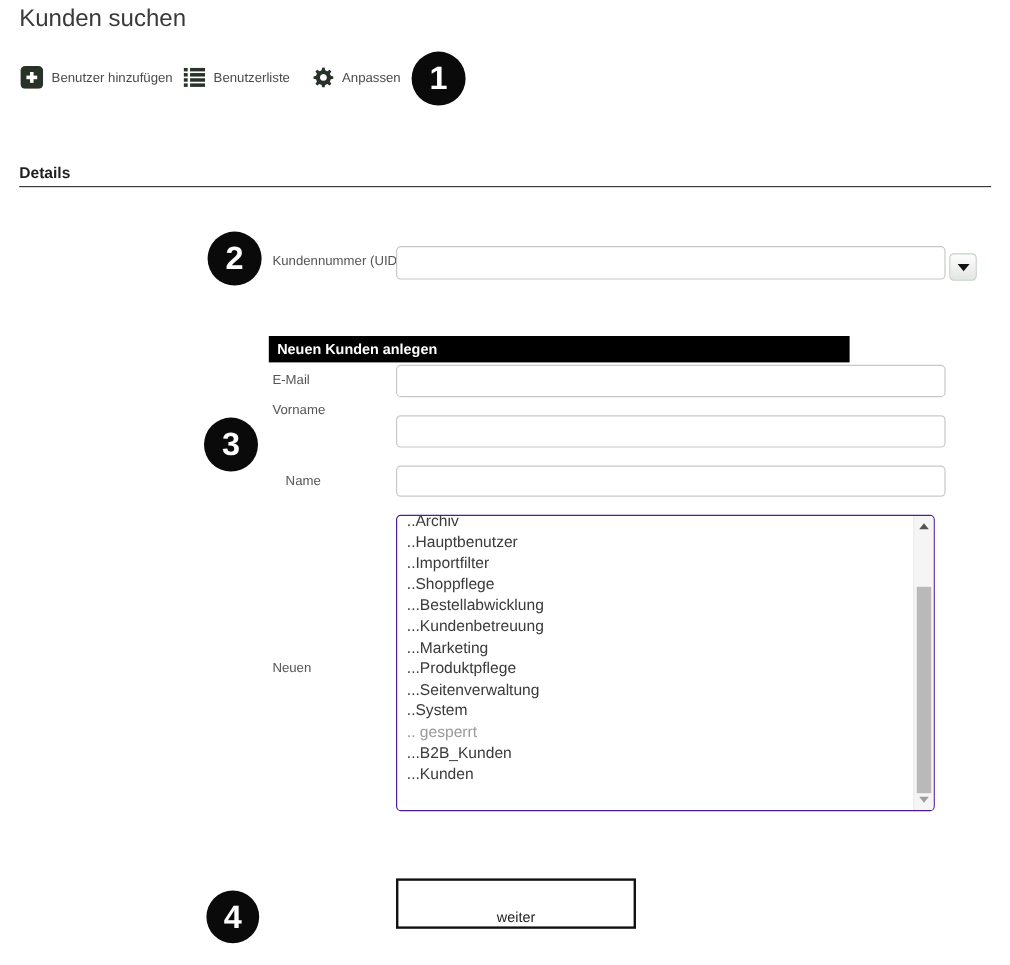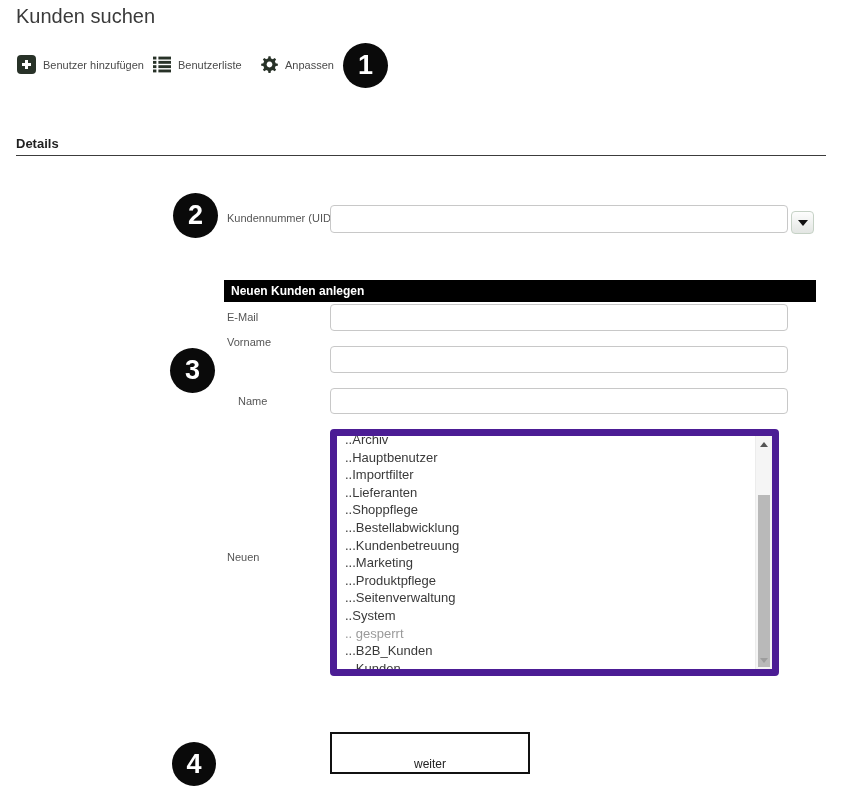--- a/index.html
+++ b/index.html
@@ -50,28 +50,28 @@
   .inp-vorname{top:346px;height:27px;}
   .inp-name{top:388px;height:26px;}
   .dropdown-button{
     position:absolute;left:791px;top:211px;width:23px;height:23px;box-sizing:border-box;
     border:1px solid #c6d2c6;border-radius:4px;cursor:pointer;
     background:linear-gradient(#fdfdfd,#e3e6e3);
     display:flex;align-items:center;justify-content:center;
   }
   .chevron-down-icon{width:0;height:0;border-left:5px solid transparent;border-right:5px solid transparent;border-top:6px solid #111;}
   .section-bar{
-    position:absolute;left:224px;top:280px;width:592px;height:22px;box-sizing:border-box;
+    position:absolute;left:224px;top:280px;width:484px;height:22px;box-sizing:border-box;
     background:#000;color:#fff;font-size:12px;font-weight:bold;
     display:flex;align-items:center;padding-left:7px;
   }
   
   .listbox{
     position:absolute;left:330px;top:429px;width:449px;height:247px;box-sizing:border-box;
-    border:7px solid #4c1d95;border-radius:4px;background:#fff;overflow:hidden;
+    border:1px solid #4c1d95;border-radius:4px;background:#fff;overflow:hidden;
   }
   .listbox-items{position:absolute;left:0;top:-5px;right:17px;}
   .gruppe-option{height:17.6px;line-height:17.6px;font-size:13px;color:#3a3a3a;padding-left:8px;white-space:nowrap;cursor:default;}
   .gruppe-option.muted{color:#9a9a9a;}
   .listbox-scrollbar{position:absolute;top:0;right:0;width:17px;height:100%;background:#f5f5f5;border-left:1px solid #ececec;box-sizing:border-box;}
   .scroll-btn{position:absolute;left:0;width:100%;height:16px;display:flex;align-items:center;justify-content:center;cursor:pointer;}
   .scroll-btn.up{top:0;}
   .scroll-btn.down{bottom:1px;}
   .scroll-up-icon{width:0;height:0;border-left:4px solid transparent;border-right:4px solid transparent;border-bottom:5px solid #555;}
   .scroll-down-icon{width:0;height:0;border-left:4px solid transparent;border-right:4px solid transparent;border-top:5px solid #9d9d9d;}
@@ -147,21 +147,20 @@
 
   <div class="field-label lbl-name">Name</div>
   <input class="text-input inp-name" type="text" value="" style="">
 
   <div class="field-label lbl-gruppe">Neuen</div>
   <div class="listbox">
     <div class="listbox-items">
       <div class="gruppe-option">..Archiv</div>
       <div class="gruppe-option">..Hauptbenutzer</div>
       <div class="gruppe-option">..Importfilter</div>
-      <div class="gruppe-option">..Lieferanten</div>
       <div class="gruppe-option">..Shoppflege</div>
       <div class="gruppe-option">...Bestellabwicklung</div>
       <div class="gruppe-option">...Kundenbetreuung</div>
       <div class="gruppe-option">...Marketing</div>
       <div class="gruppe-option">...Produktpflege</div>
       <div class="gruppe-option">...Seitenverwaltung</div>
       <div class="gruppe-option">..System</div>
       <div class="gruppe-option muted">.. gesperrt</div>
       <div class="gruppe-option">...B2B_Kunden</div>
       <div class="gruppe-option">...Kunden</div>

